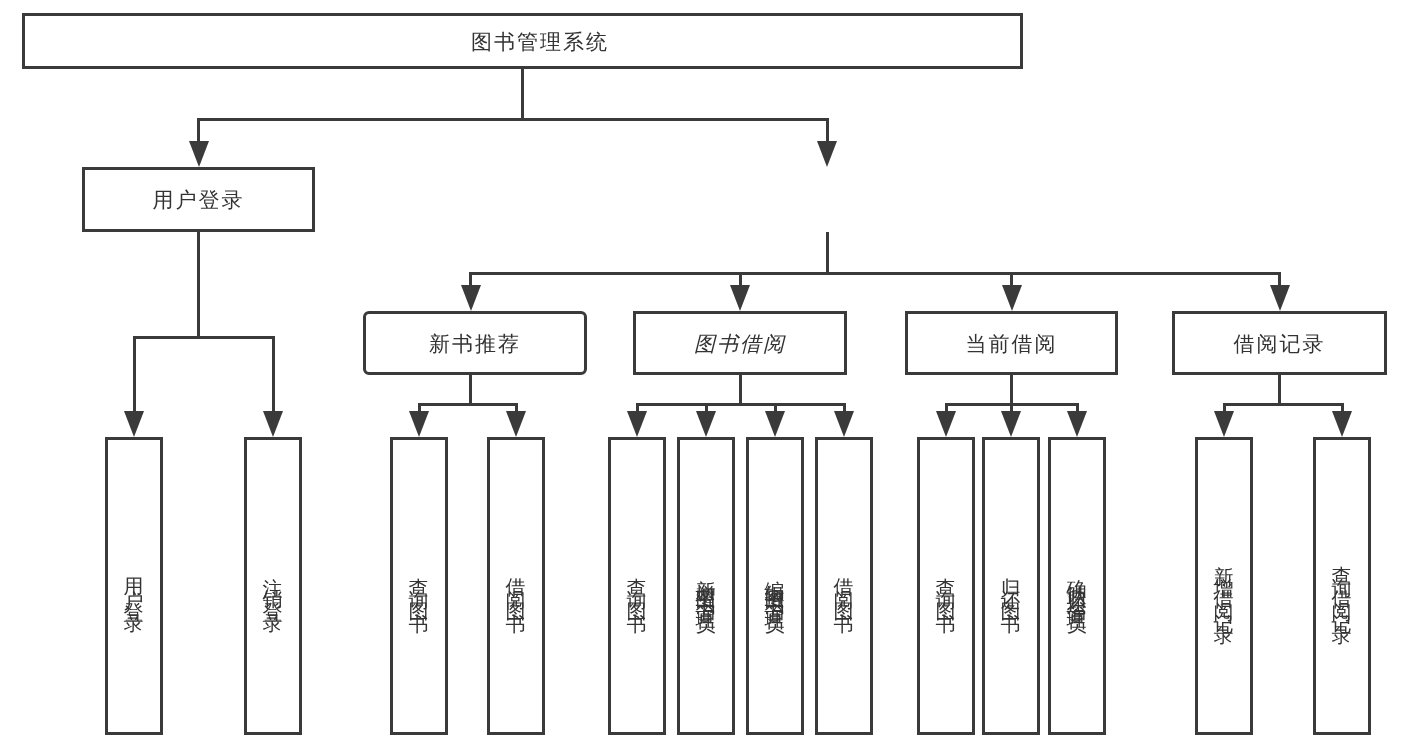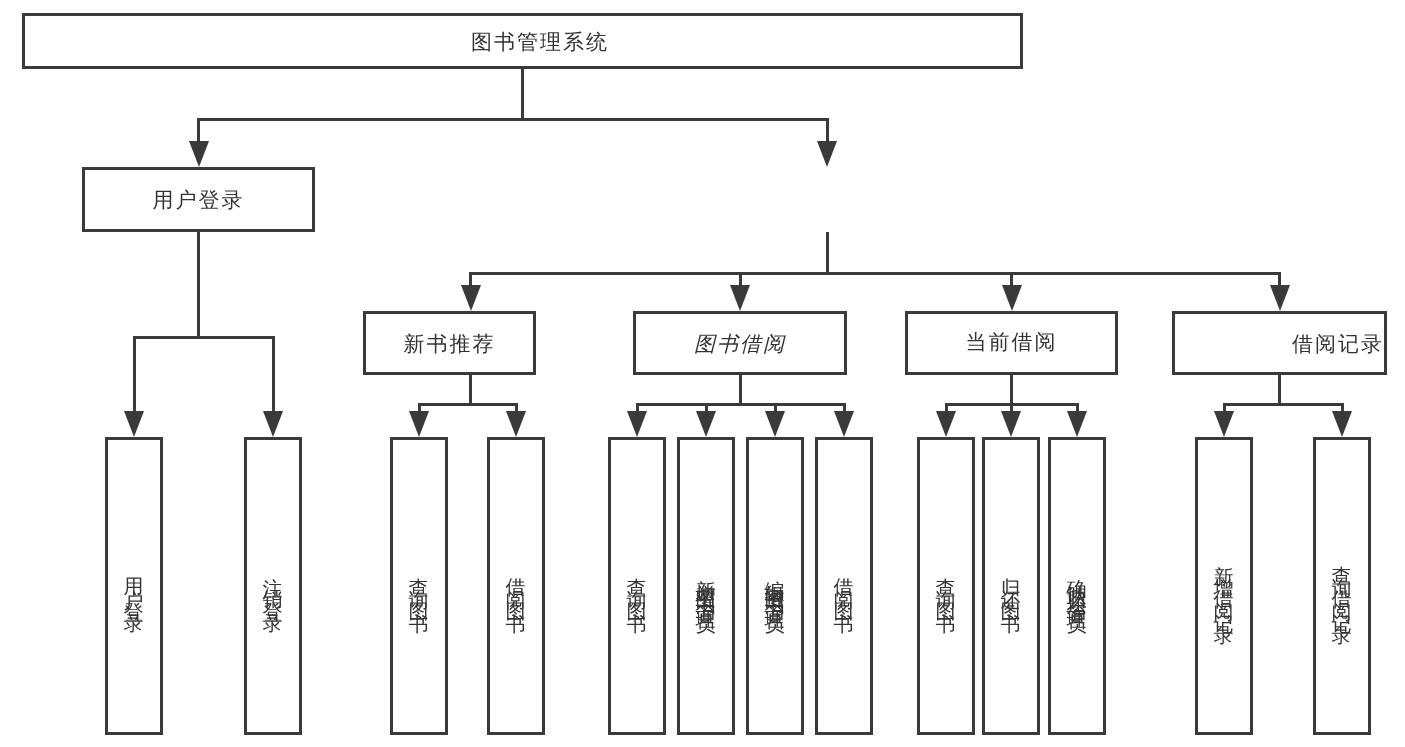--- a/index.html
+++ b/index.html
@@ -68,30 +68,30 @@
 </head>
 <body>
 
 <div id="canvas">
 <div class="node" style="left: 22px; top: 13px; width: 1001px; height: 56px; padding-left: 35px;">
       <span class="label">图书管理系统</span>
     </div>
     <div class="node" style="left: 82px; top: 167px; width: 233px; height: 65px;">
       <span class="label">用户登录</span>
     </div>
-    <div class="node" style="left: 363px; top: 311px; width: 173px; height: 64px;">
+    <div class="node" style="left: 363px; top: 311px; width: 224px; height: 64px; border-radius: 6px;">
       <span class="label">新书推荐</span>
     </div>
     <div class="node" style="left: 633px; top: 311px; width: 214px; height: 64px; font-style: italic;">
       <span class="label">图书借阅</span>
     </div>
-    <div class="node" style="left: 905px; top: 311px; width: 213px; height: 64px; font-family: Liberation Mono, monospace;">
+    <div class="node" style="left: 905px; top: 311px; width: 213px; height: 64px;">
       <span class="label">当前借阅</span>
     </div>
-    <div class="node" style="left: 1172px; top: 311px; width: 215px; height: 64px; justify-content: flex-end;">
+    <div class="node" style="left: 1172px; top: 311px; width: 215px; height: 64px;">
       <span class="label">借阅记录</span>
     </div>
     <div class="node vertical" style="left: 105px; top: 437px; width: 58px; height: 298px;">
       <span class="label">用户登录</span>
     </div>
     <div class="node vertical" style="left: 244px; top: 437px; width: 58px; height: 298px;">
       <span class="label">注销登录</span>
     </div>
     <div class="node vertical" style="left: 390px; top: 437px; width: 58px; height: 298px;">
       <span class="label">查询图书</span>

